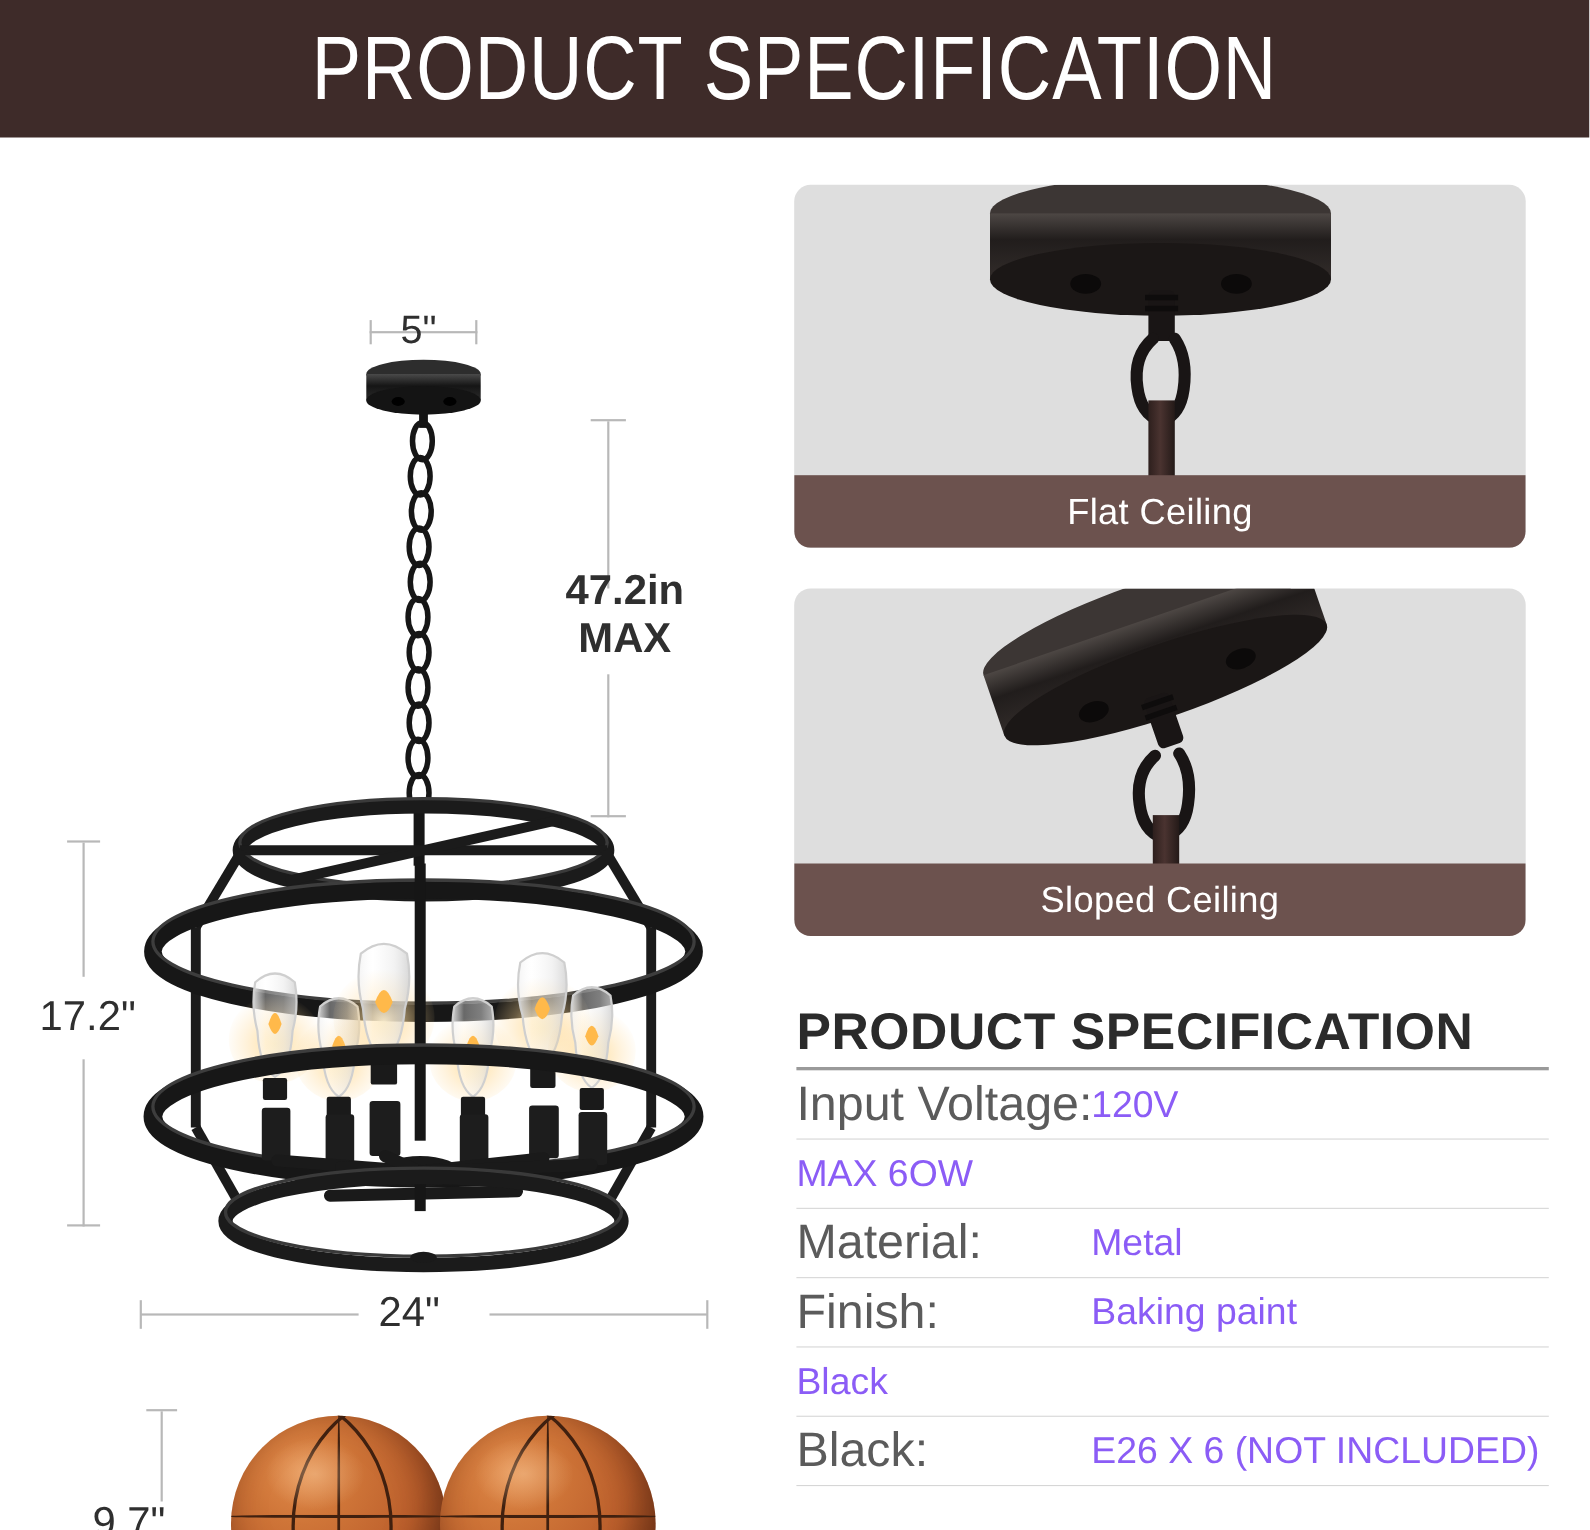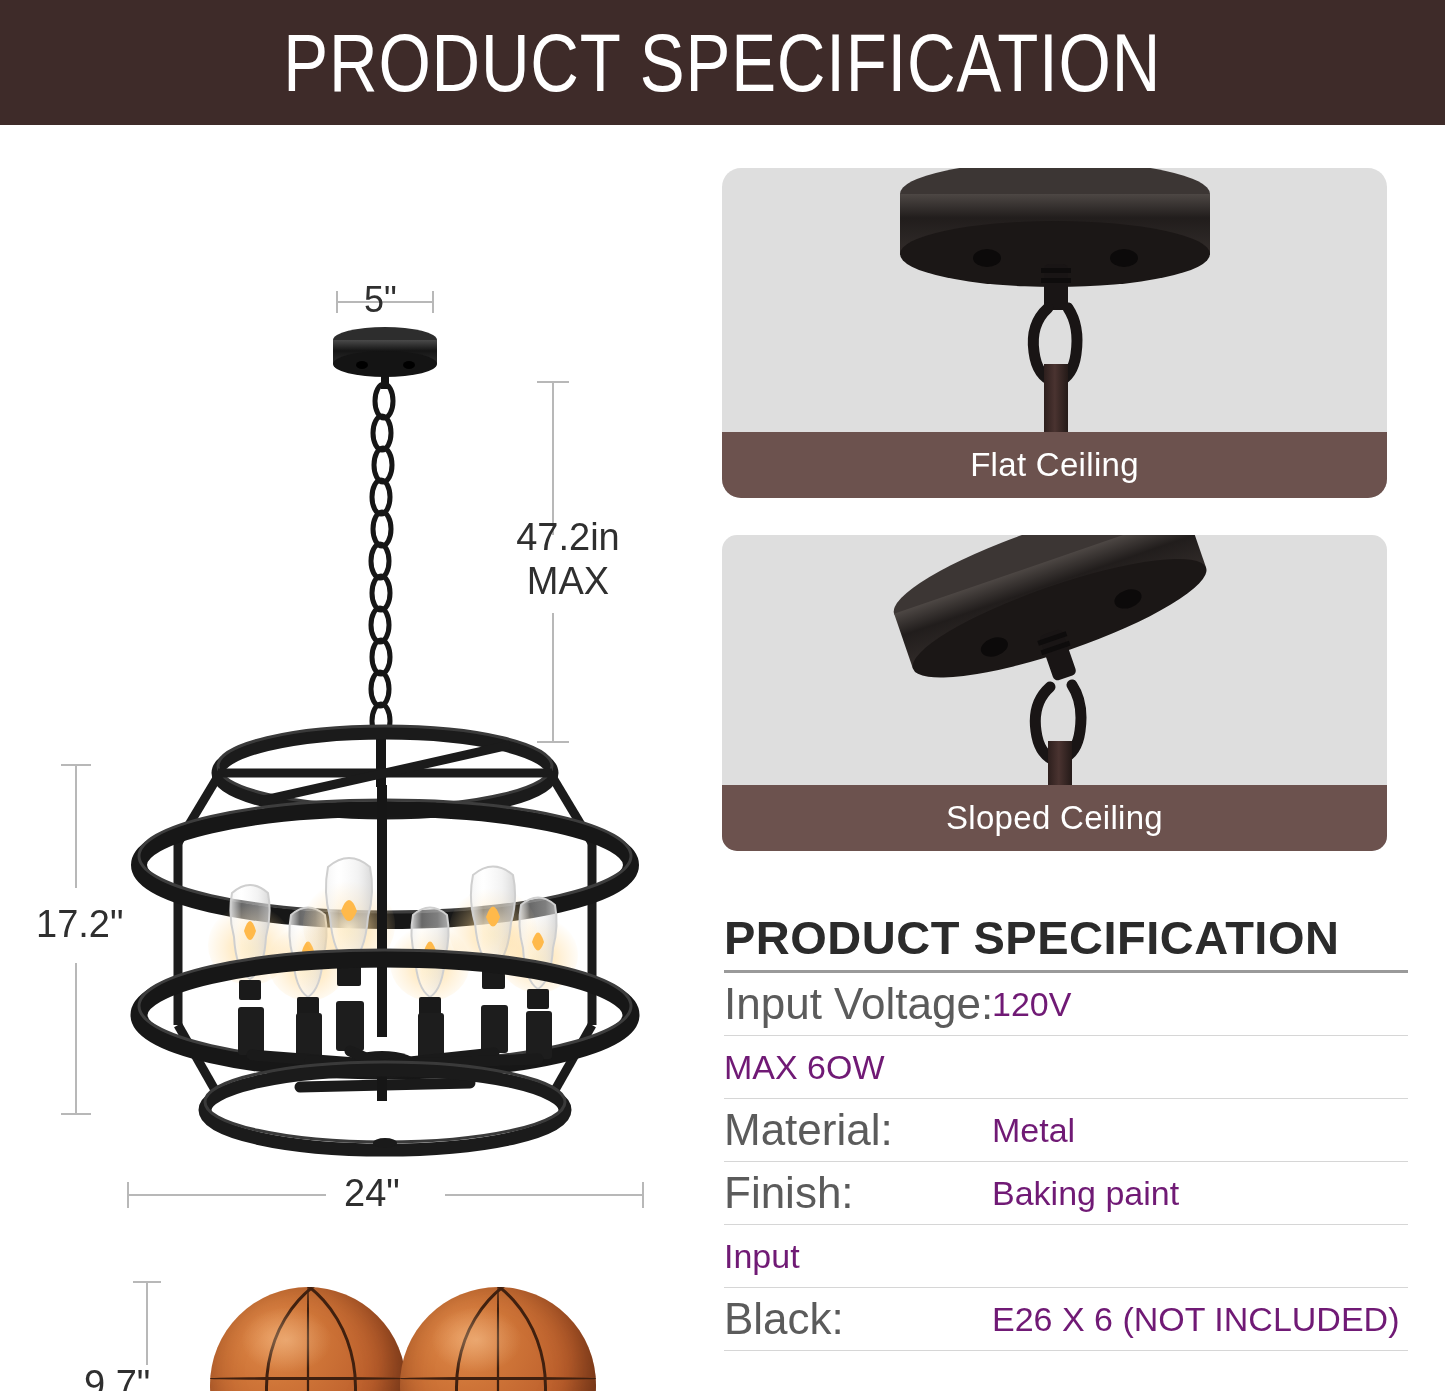--- a/index.html
+++ b/index.html
@@ -37,21 +37,21 @@
   .d5-line{position:absolute;left:336px;top:176px;width:98px;height:2px;background:#b8b8b8;}
   .d5-tick-l{position:absolute;left:336px;top:166px;width:2px;height:22px;background:#b8b8b8;}
   .d5-tick-r{position:absolute;left:432px;top:166px;width:2px;height:22px;background:#b8b8b8;}
   .d5-label{left:364px;top:154px;font-size:36px;}
 
   
   .d47-line-top{position:absolute;left:552px;top:258px;width:2px;height:152px;background:#b8b8b8;}
   .d47-line-bot{position:absolute;left:552px;top:488px;width:2px;height:130px;background:#b8b8b8;}
   .d47-tick-t{position:absolute;left:537px;top:256px;width:32px;height:2px;background:#b8b8b8;}
   .d47-tick-b{position:absolute;left:537px;top:616px;width:32px;height:2px;background:#b8b8b8;}
-  .d47-label{left:508px;top:390px;font-size:38px;line-height:44px;text-align:center;width:120px;}
+  .d47-label{left:508px;top:390px;font-size:38px;line-height:44px;text-align:center;width:120px;font-weight:bold;}
 
   
   .d17-line-top{position:absolute;left:75px;top:641px;width:2px;height:122px;background:#b8b8b8;}
   .d17-line-bot{position:absolute;left:75px;top:838px;width:2px;height:152px;background:#b8b8b8;}
   .d17-tick-t{position:absolute;left:61px;top:639px;width:30px;height:2px;background:#b8b8b8;}
   .d17-tick-b{position:absolute;left:61px;top:988px;width:30px;height:2px;background:#b8b8b8;}
   .d17-label{left:36px;top:778px;font-size:38px;}
 
   
   .d24-line-l{position:absolute;left:128px;top:1069px;width:198px;height:2px;background:#b8b8b8;}
@@ -63,21 +63,21 @@
   
   .d97-line-t{position:absolute;left:146px;top:1158px;width:2px;height:82px;background:#b8b8b8;}
   .d97-tick-t{position:absolute;left:133px;top:1156px;width:28px;height:2px;background:#b8b8b8;}
   .d97-label{left:84px;top:1238px;font-size:38px;}
 
   
   .card{
     position:absolute;left:722px;width:665px;
     background:#dedede;border-radius:15px;overflow:hidden;
   }
-  #card-flat{top:168px;height:330px;border-radius:19px;}
+  #card-flat{top:168px;height:330px;}
   #card-sloped{top:535px;height:316px;}
   .card-label{
     position:absolute;left:0;bottom:0;width:100%;height:66px;
     background:#6c524e;
     display:flex;align-items:center;justify-content:center;
     color:#ffffff;font-size:33px;
     font-family:"Liberation Sans",sans-serif;
     letter-spacing:.3px;
   }
 
@@ -96,21 +96,21 @@
     box-sizing:border-box;margin-left:2px;width:684px;
   }
   .spec-row:first-of-type{border-top:none;}
   .spec-label{
     width:268px;flex:0 0 268px;
     color:#5b5b5b;
     font-family:"Liberation Sans Narrow","Liberation Sans",sans-serif;
     font-size:44px;white-space:nowrap;
   }
   .spec-value{
-    color:#701a75;
+    color:#8b5cf6;
     font-family:"Liberation Sans Narrow","Liberation Sans",sans-serif;
     font-size:34px;white-space:nowrap;
   }
 
   
   .ball{
     position:absolute;width:196px;height:196px;border-radius:50%;
     background:
       radial-gradient(circle at 32% 26%, #e08a4a 0%, #cf7538 24%, #bc5f2c 56%, #8d4420 86%, #5d2c14 100%);
     box-shadow:inset -10px -14px 36px rgba(60,22,8,.55);
@@ -411,19 +411,19 @@
   </div>
   <div class="spec-row">
     <div class="spec-label">Material:</div>
     <div class="spec-value">Metal</div>
   </div>
   <div class="spec-row">
     <div class="spec-label">Finish:</div>
     <div class="spec-value">Baking paint</div>
   </div>
   <div class="spec-row">
-    <div class="spec-value">Input</div>
+    <div class="spec-value">Black</div>
   </div>
   <div class="spec-row">
     <div class="spec-label">Black:</div>
     <div class="spec-value">E26 X 6 (NOT INCLUDED)</div>
   </div>
 </div>
 
 </body></html>

